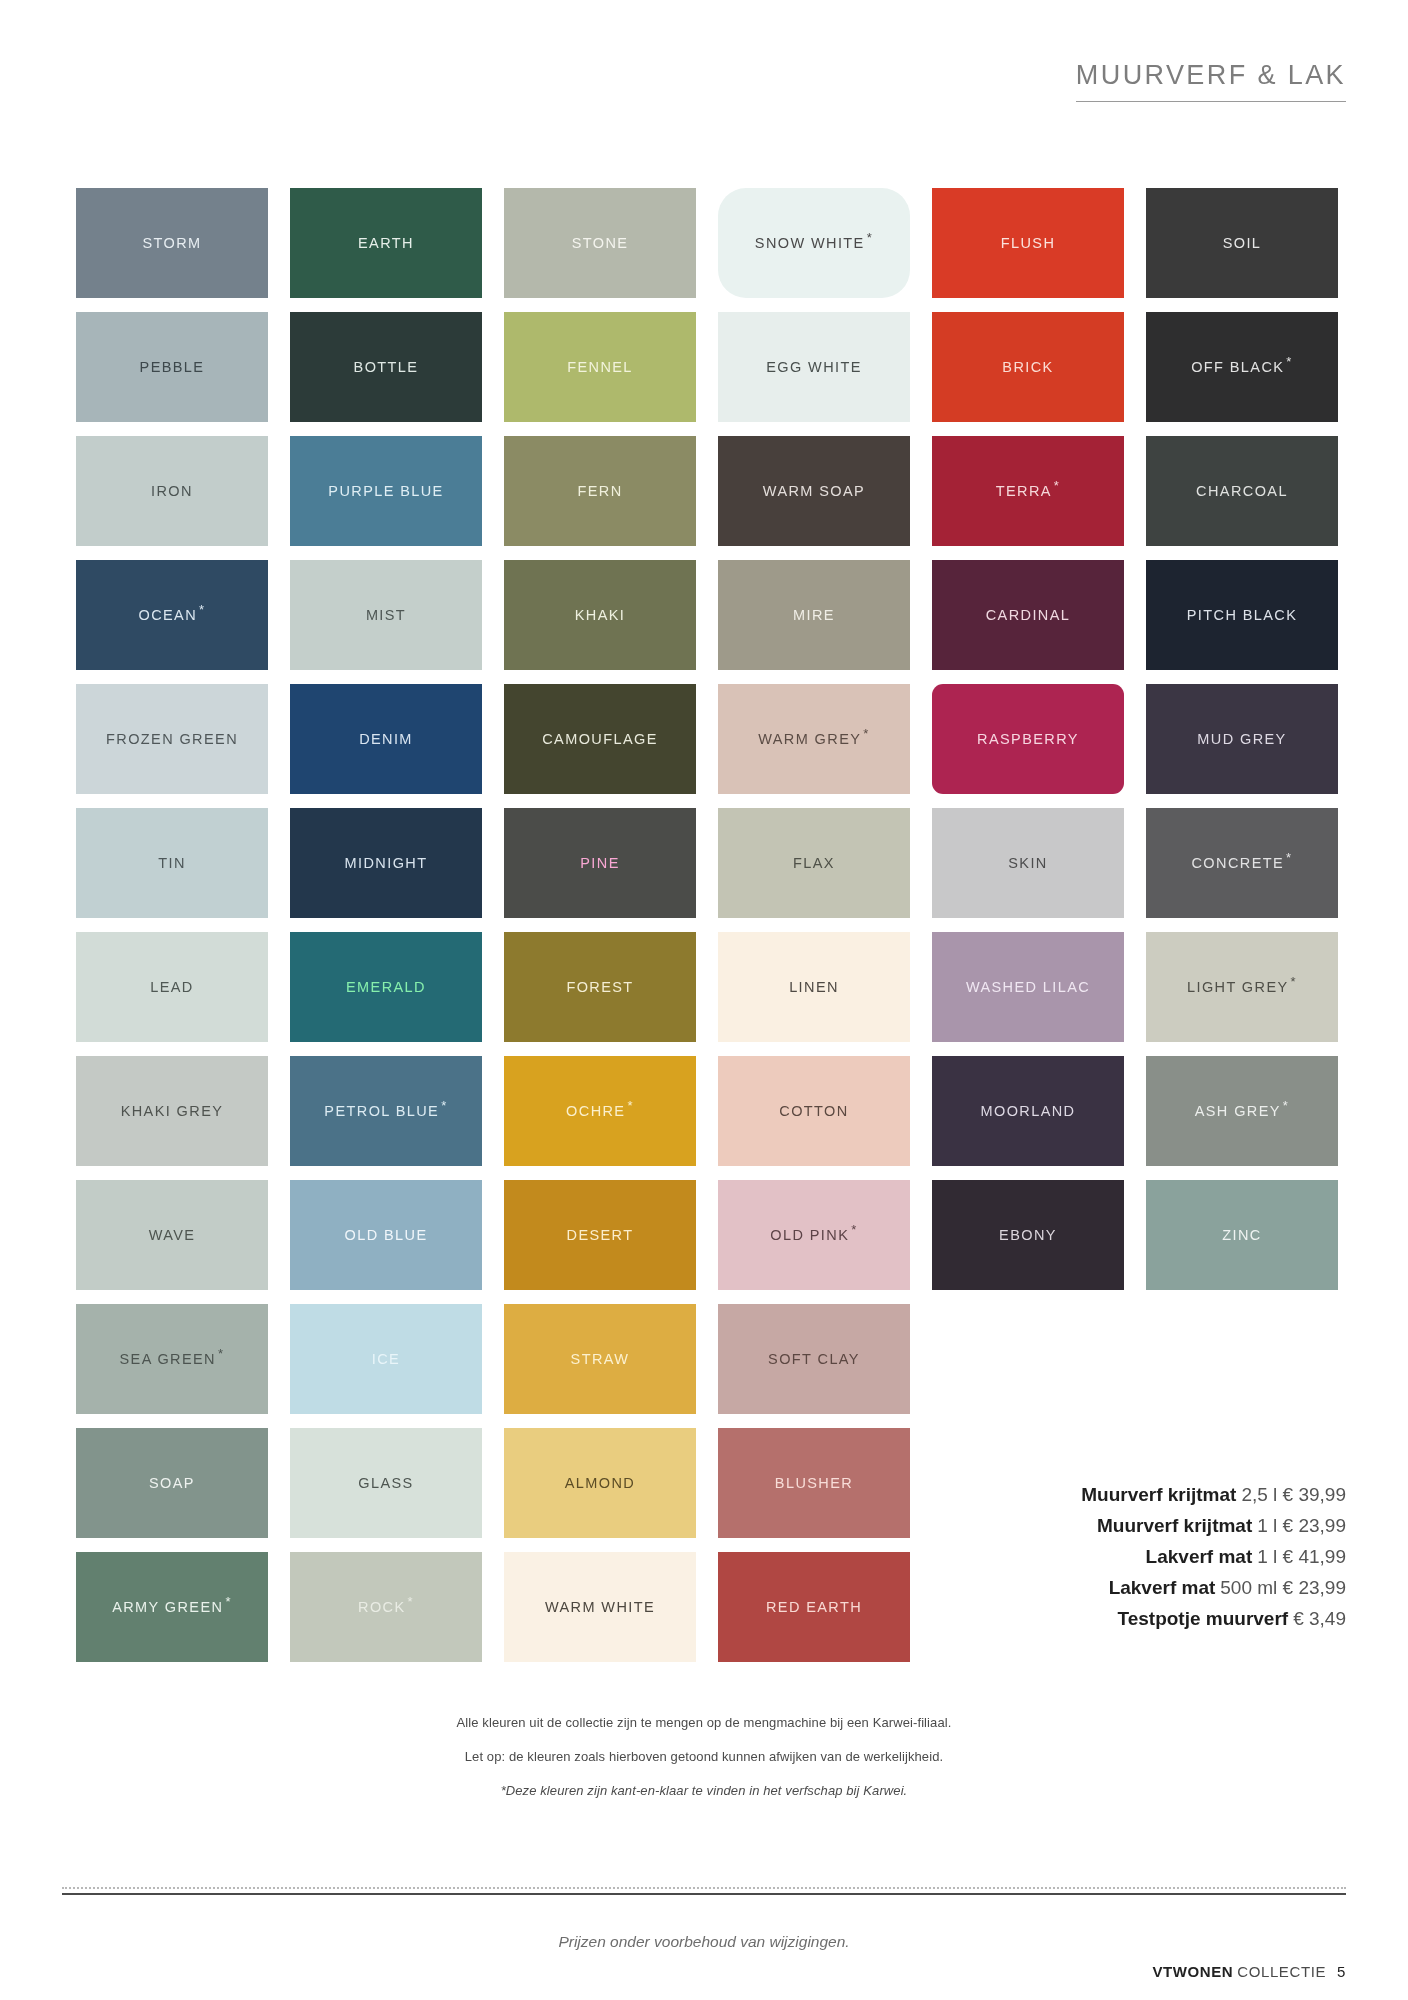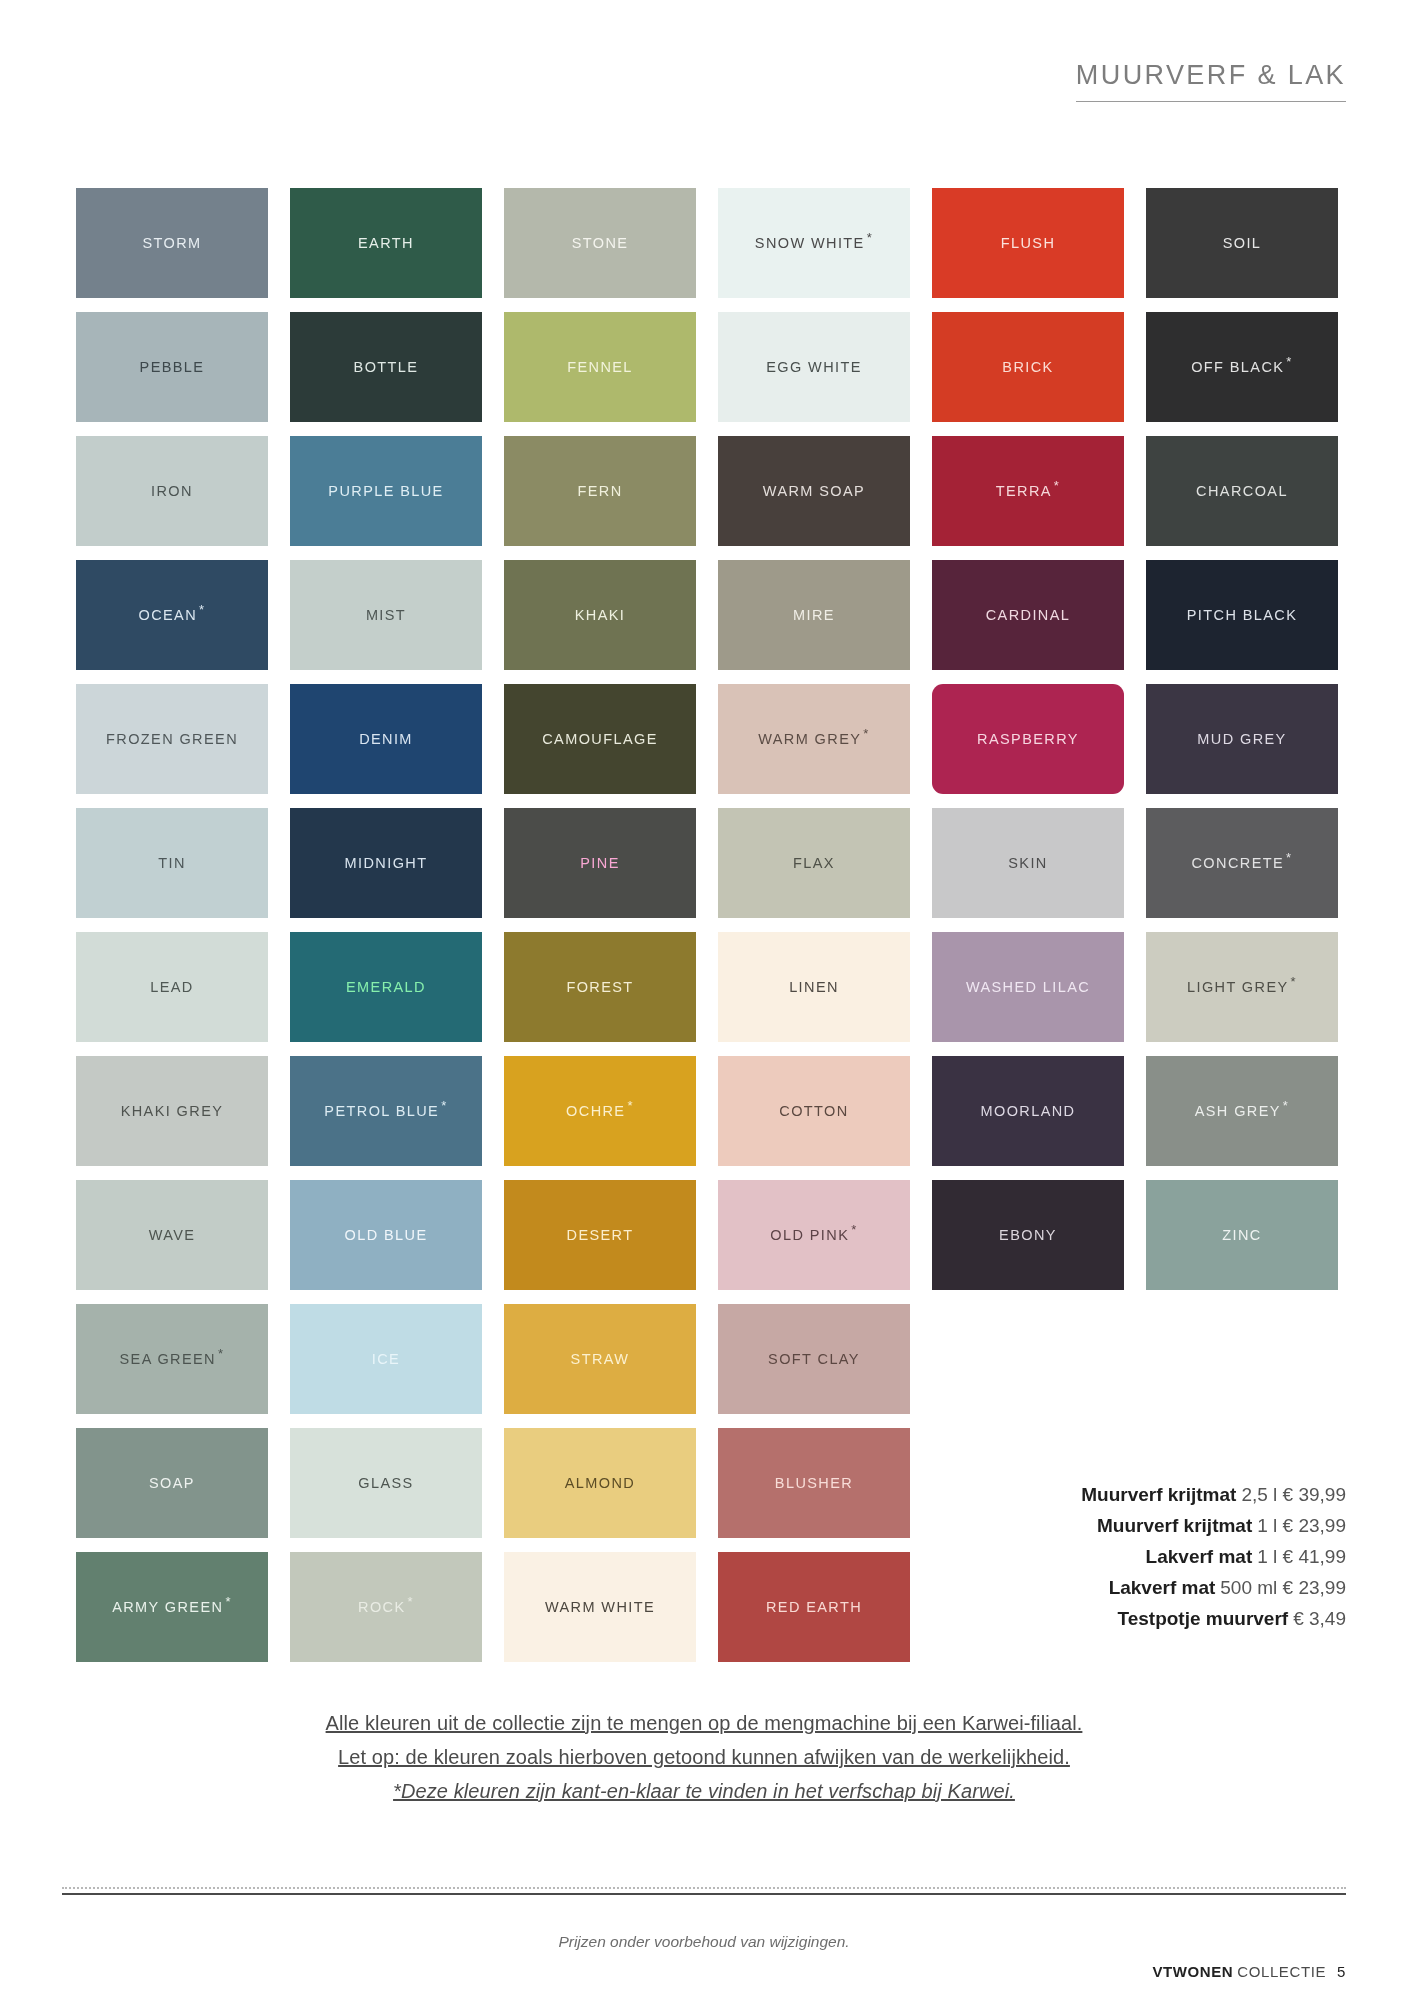--- a/index.html
+++ b/index.html
@@ -95,25 +95,24 @@
 
   
   .notes {
     position: absolute;
     left: 0;
     top: 1706px;
     width: 1408px;
     text-align: center;
   }
   .note-line {
-    font-size: 20px;
+    font-size: 13px;
     line-height: 34px;
     color: #4b4b4b;
     letter-spacing: 0.1px;
-    text-decoration: underline;
   }
   .note-line.italic {
     font-style: italic;
   }
 
   
   .footer-rule {
     position: absolute;
     left: 62px;
     top: 1887px;
@@ -162,21 +161,21 @@
 <div class="swatch-grid">
     <div class="swatch" style="background: rgb(116, 129, 140);">
       <span class="swatch-label" style="color: rgb(232, 238, 242);">STORM</span>
     </div>
     <div class="swatch" style="background: rgb(47, 91, 73);">
       <span class="swatch-label" style="color: rgb(230, 239, 233);">EARTH</span>
     </div>
     <div class="swatch" style="background: rgb(180, 184, 171);">
       <span class="swatch-label" style="color: rgb(244, 244, 238);">STONE</span>
     </div>
-    <div class="swatch" style="background: rgb(233, 242, 240);">
+    <div class="swatch" style="background: rgb(233, 242, 240); border-radius: 28px;">
       <span class="swatch-label" style="color: rgb(74, 74, 74);">SNOW WHITE<span class="star">*</span></span>
     </div>
     <div class="swatch" style="background: rgb(217, 59, 38);">
       <span class="swatch-label" style="color: rgb(251, 227, 221);">FLUSH</span>
     </div>
     <div class="swatch" style="background: rgb(58, 58, 58);">
       <span class="swatch-label" style="color: rgb(231, 231, 231);">SOIL</span>
     </div>
     <div class="swatch" style="background: rgb(167, 181, 185);">
       <span class="swatch-label" style="color: rgb(61, 72, 76);">PEBBLE</span>

